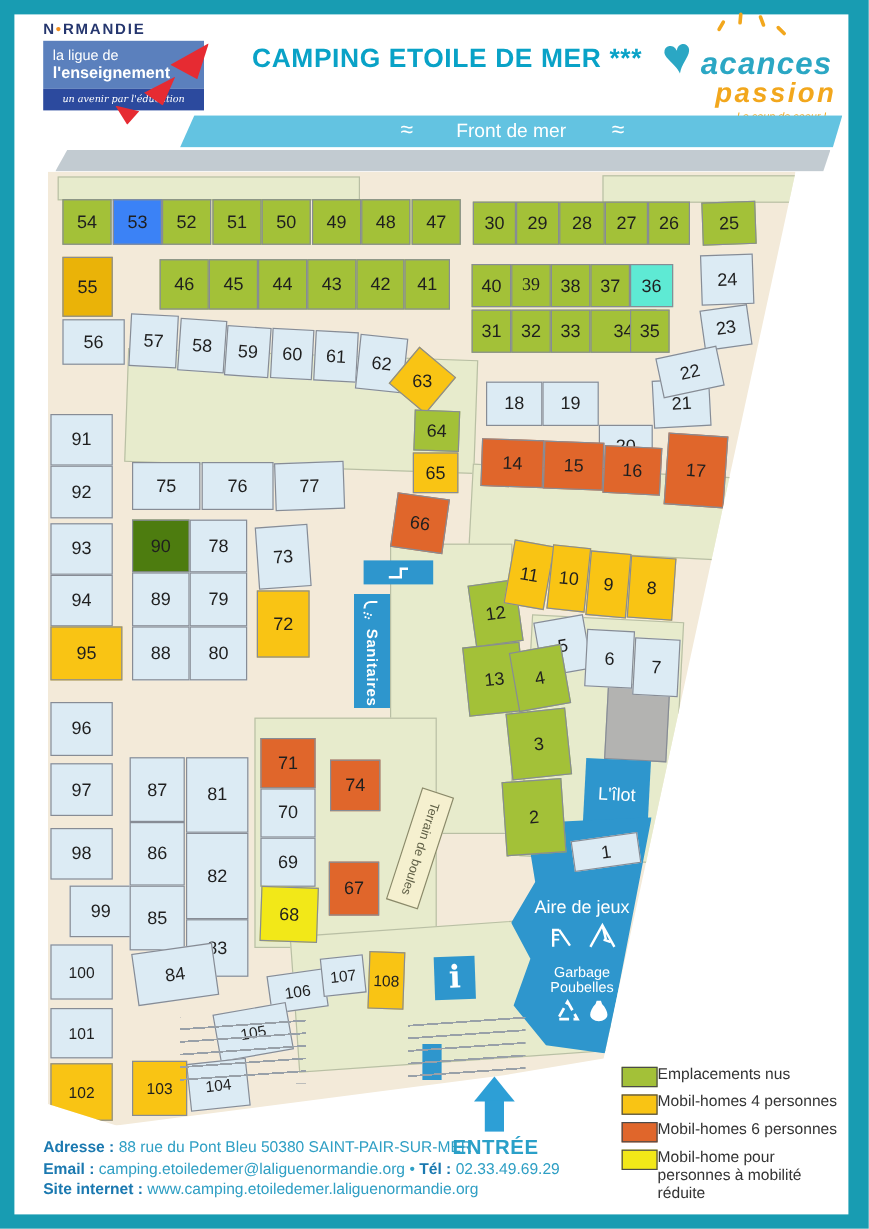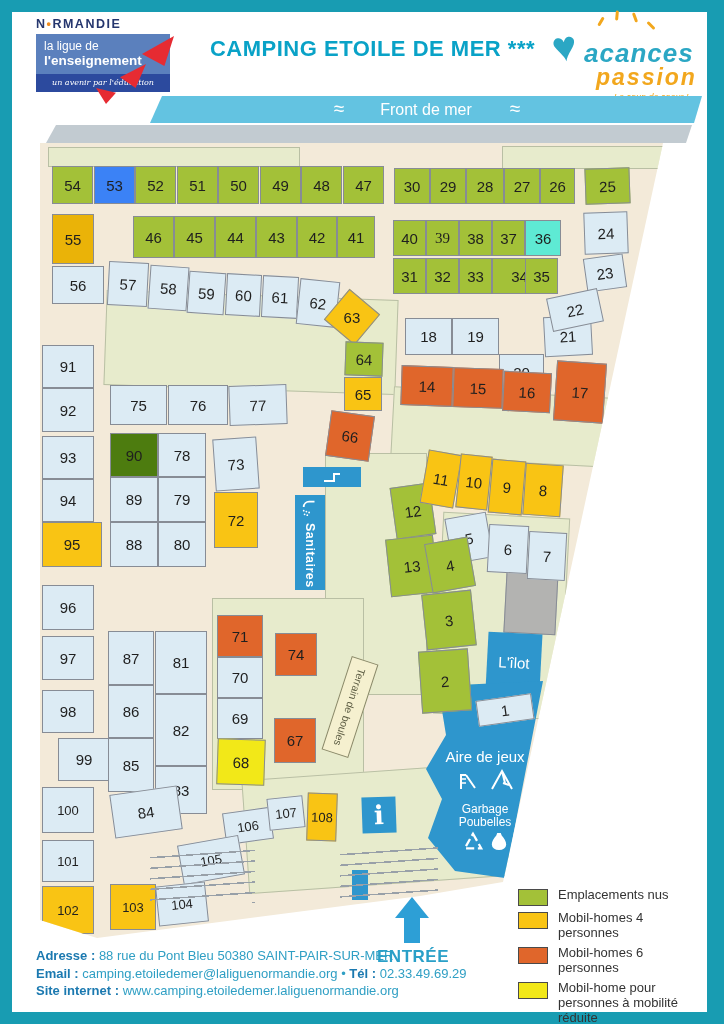--- a/index.html
+++ b/index.html
@@ -53,21 +53,21 @@
   .barrier{left:312px;top:727px;width:16px;height:30px;}
   .parking{position:absolute;background:repeating-linear-gradient(176deg,rgba(0,0,0,0) 0 9px,#98a0a8 9px 10.5px);}
 
   
   .ent-head{position:absolute;left:395px;top:897px;width:0;height:0;border-left:17px solid transparent;border-right:17px solid transparent;border-bottom:21px solid #2d9fd6;}
   .ent-stem{position:absolute;left:404px;top:917px;width:16px;height:26px;background:#2d9fd6;}
   .ent-label{position:absolute;left:363px;top:947px;width:100px;text-align:center;font-size:17px;font-weight:bold;color:#2aa0c8;letter-spacing:.5px;}
 
   
   .legend{position:absolute;left:518px;top:888px;width:185px;}
-  .lg-row{display:flex;align-items:flex-start;gap:10px;margin-bottom:5px;}
+  .lg-row{display:flex;align-items:flex-start;margin-bottom:5px;}
   .lg-sw{width:28px;height:15px;border:1px solid #4a4a4a;flex:0 0 auto;margin-top:1px;}
   .lg-lb{font-size:13px;color:#333;line-height:1.15;}
 
   
   .footer{position:absolute;left:36px;top:947px;font-size:13px;line-height:17.5px;}
   .footer b{color:#1b79b0;}
   .footer .v{color:#2f9fc4;}
 </style>
 </head>
 <body>

